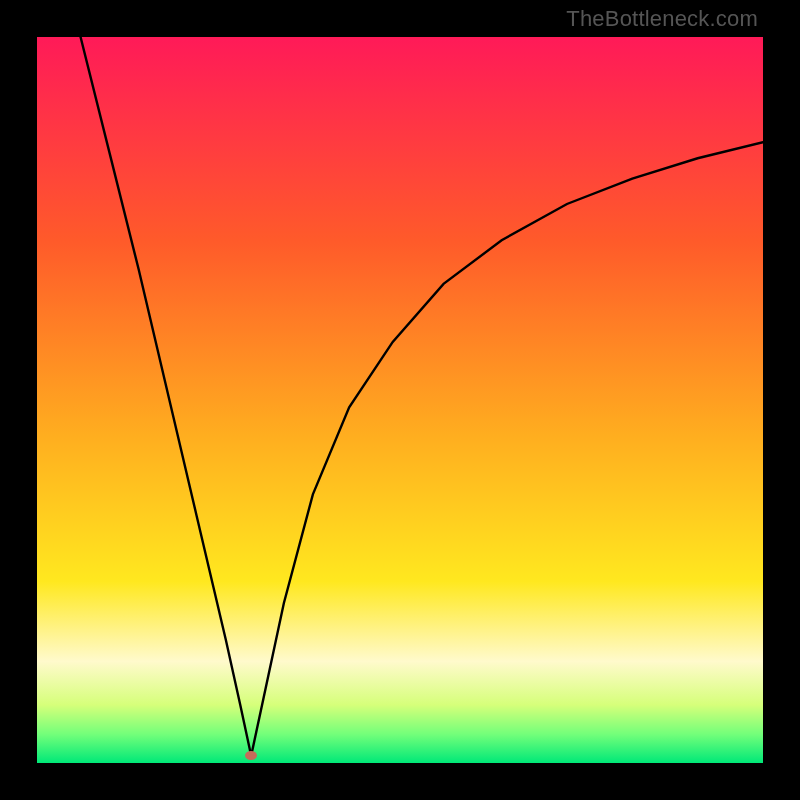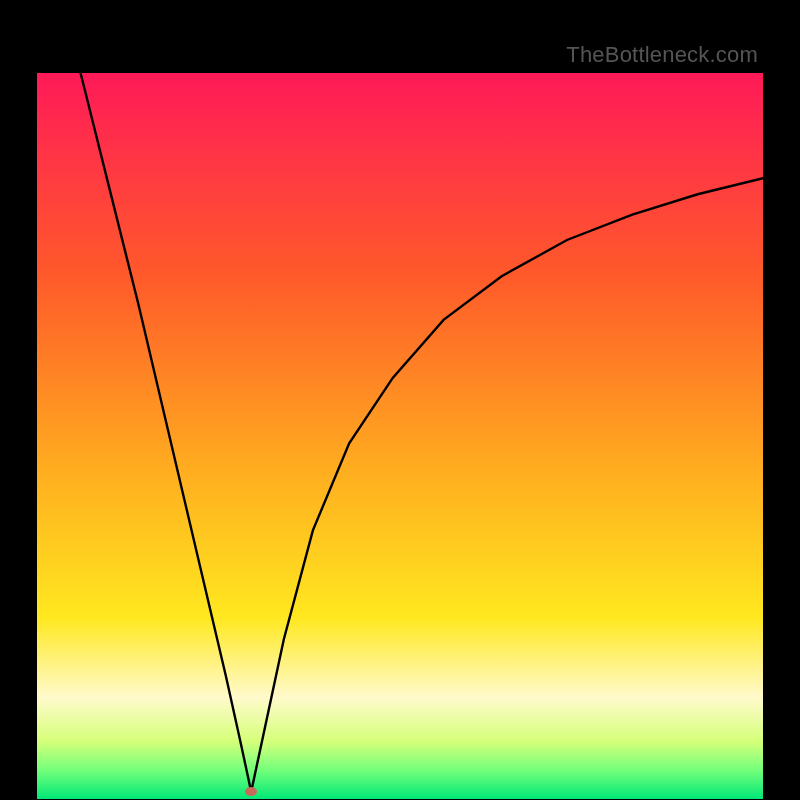--- a/index.html
+++ b/index.html
@@ -9,21 +9,20 @@
     height: 800px;
     overflow: hidden;
     background: #000;
     font-family: Arial, Helvetica, sans-serif;
   }
   .frame {
     position: relative;
     width: 800px;
     height: 691px;
     background: #000;
-    margin-top: 36px;
   }
   .plot-area {
     position: absolute;
     left: 37px;
     top: 37px;
     width: 726px;
     height: 726px;
     overflow: hidden;
   }
   .gradient-bg {

